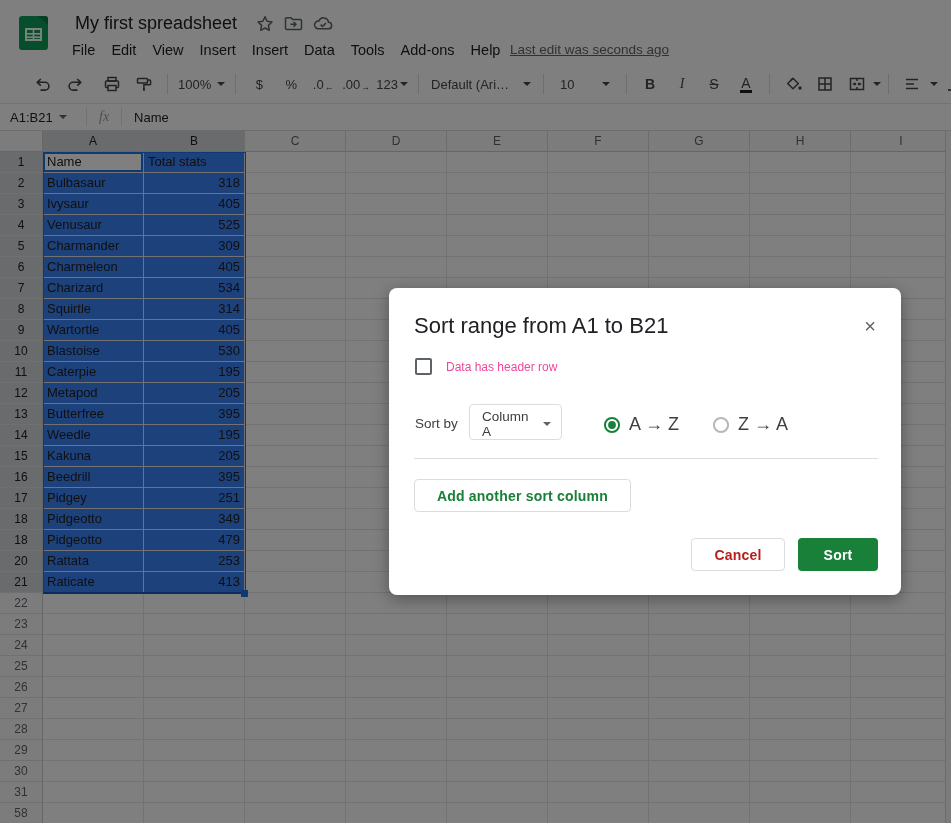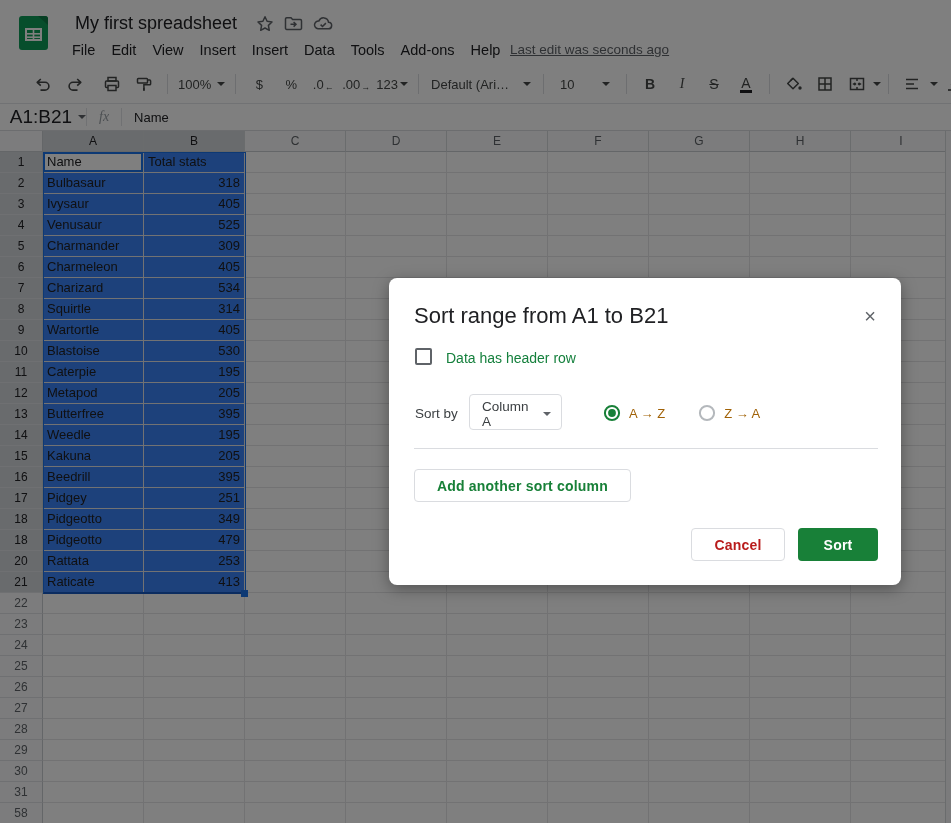--- a/index.html
+++ b/index.html
@@ -32,21 +32,21 @@
   .bold-b { font-weight:bold; font-size:14px; }
   .ital-i { font-style:italic; font-size:14px; font-family:"Liberation Serif",serif; }
   .strike-s { text-decoration:line-through; font-size:14px; }
   .tcolor-a { font-size:14px; border-bottom:3px solid #202124; line-height:14px; padding:0 1px; }
   .dec-arrow { font-size:9px; margin-left:1px; position:relative; top:3px; }
   .font-widget { width:104px; justify-content:space-between; padding:0 2px; }
   .size-widget { width:62px; justify-content:space-between; padding:0 6px; }
   
   .fbar { position:absolute; left:0; top:104px; width:951px; height:27px; background:#fff;
           border-bottom:1px solid #d9dbde; display:flex; align-items:center; }
-  .namebox { width:86px; padding-left:10px; font-size:19px; color:#202124; display:flex; align-items:center; justify-content:center; }
+  .namebox { width:86px; padding-left:10px; font-size:13px; color:#202124; display:flex; align-items:center; justify-content:flex-start; }
   .fx { font-style:italic; font-family:"Liberation Serif",serif; font-size:14px; color:#9aa0a6; padding:0 12px; }
   .fdiv { width:1px; height:18px; background:#e0e3e7; }
   .fcontent { font-size:13px; color:#202124; padding-left:12px; }
   
   .grid { position:absolute; left:0; top:131px; width:952px; height:692px; background:#fff; }
   .hdr-row { display:flex; height:21px; }
   .corner { width:43px; height:21px; background:#f8f9fa; border-right:1px solid #c9ccd0; border-bottom:1px solid #c9ccd0; flex:0 0 auto; }
   .colhdrs { display:flex; }
   .col-h { width:101px; height:21px; background:#f8f9fa; border-right:1px solid #d5d8db; border-bottom:1px solid #c9ccd0;
            font-size:12px; color:#5f6368; text-align:center; line-height:20px; flex:0 0 auto; }
@@ -58,35 +58,35 @@
   .cell.sel { background:#3b82f6; }
   .cell.num { text-align:right; }
   .cell.active { background:#fff; box-shadow: inset 0 0 0 2px #1a73e8; }
   .selh { background:#d3d6da !important; color:#202124 !important; }
   .range-outline { position:absolute; left:43px; top:21px; width:203px; height:442px;
                    border:1px solid #1a73e8; border-bottom:2px solid #1658c0; pointer-events:none; }
   .fill-handle { position:absolute; left:241px; top:459px; width:7px; height:7px; background:#1a73e8; }
   .scroll-strip { position:absolute; left:945px; top:0; width:7px; height:692px; background:#f6f7f8; border-left:1px solid #d5d8db; }
   
   .scrim { position:absolute; inset:0; background:rgba(0,0,0,0.5); z-index:10; }
-  .dialog { position:absolute; left:389px; top:278px; width:512px; height:307px; background:#fff;
+  .dialog { position:absolute; left:389px; top:288px; width:512px; height:307px; background:#fff;
             border-radius:8px; z-index:11; box-shadow:0 4px 16px rgba(0,0,0,0.35); }
   .dlg-title { position:absolute; left:25px; top:25px; font-size:22px; color:#202124; }
   .dlg-close { position:absolute; right:17px; top:24px; width:28px; height:28px; display:flex; align-items:center; justify-content:center;
                font-size:20px; color:#5f6368; cursor:default; }
   .dlg-check { position:absolute; left:26px; top:70px; width:17px; height:17px; border:2px solid #5f6368; border-radius:2px; background:#fff; }
-  .dlg-check-label { position:absolute; left:57px; top:72px; font-size:14px; color:#15803d; }
+  .dlg-check-label { position:absolute; left:57px; top:72px; font-size:12px; color:#ec4899; }
   .dlg-sortby { position:absolute; left:26px; top:128px; font-size:13.5px; color:#3c4043; }
   .dlg-select { position:absolute; left:80px; top:116px; width:93px; height:36px; border:1px solid #dadce0; border-radius:4px;
                 display:flex; align-items:center; justify-content:space-between; padding:4px 10px 0 12px; font-size:13.5px; color:#3c4043; }
   .dlg-select .caret { border-top-color:#5f6368; margin-left:4px; }
   .radio-group { position:absolute; left:214px; top:126px; display:flex; align-items:center; }
   .radio-item { display:flex; align-items:center; }
   .radio-item + .radio-item { margin-left:33px; }
-  .radio-label { font-size:13px; color:#a16207; margin-left:8px; }
+  .radio-label { font-size:18px; color:#404040; margin-left:8px; }
   .dlg-divider { position:absolute; left:25px; right:23px; top:170px; height:1px; background:#dadce0; }
   .btn { border-radius:4px; font-size:14px; font-weight:bold; letter-spacing:0.2px; display:flex; align-items:center; justify-content:center; cursor:default; }
   .btn-add { position:absolute; left:25px; top:191px; width:217px; height:33px; border:1px solid #dadce0; background:#fff; color:#188038; }
   .btn-cancel { position:absolute; left:302px; top:250px; width:94px; height:33px; border:1px solid #dadce0; background:#fff; color:#b91c1c; }
   .btn-sort { position:absolute; left:409px; top:250px; width:80px; height:33px; background:#188038; color:#fff; }
   svg { flex:0 0 auto; }
 </style>
 </head>
 <body>
 

